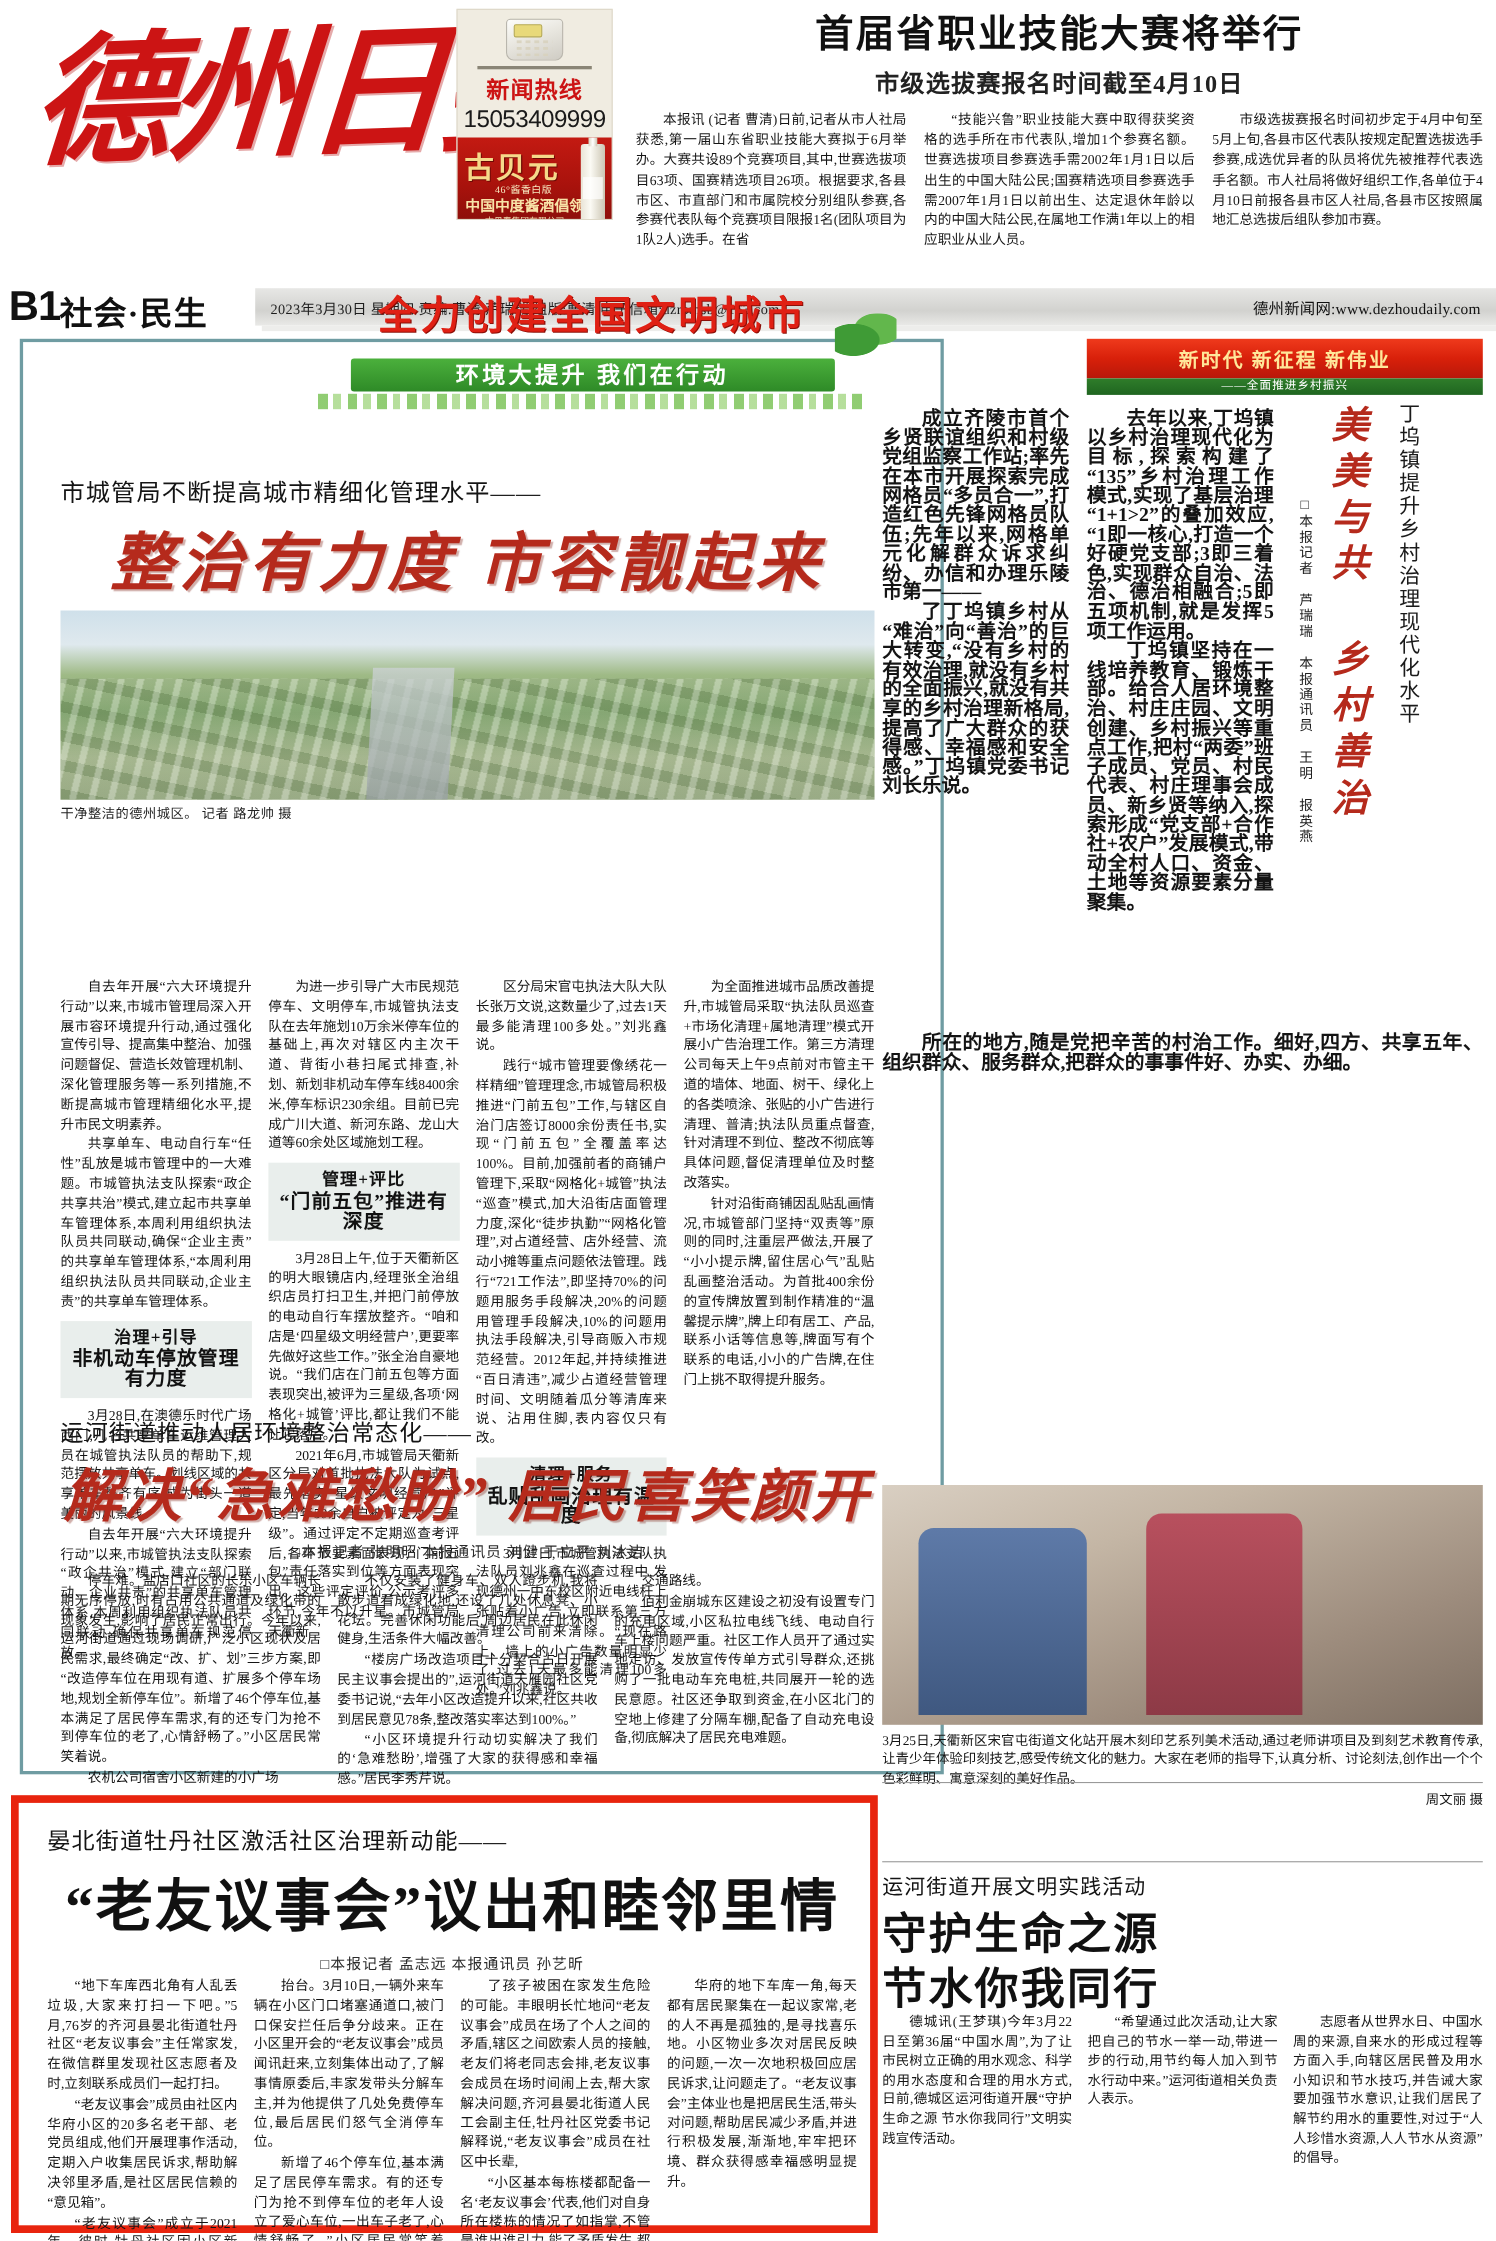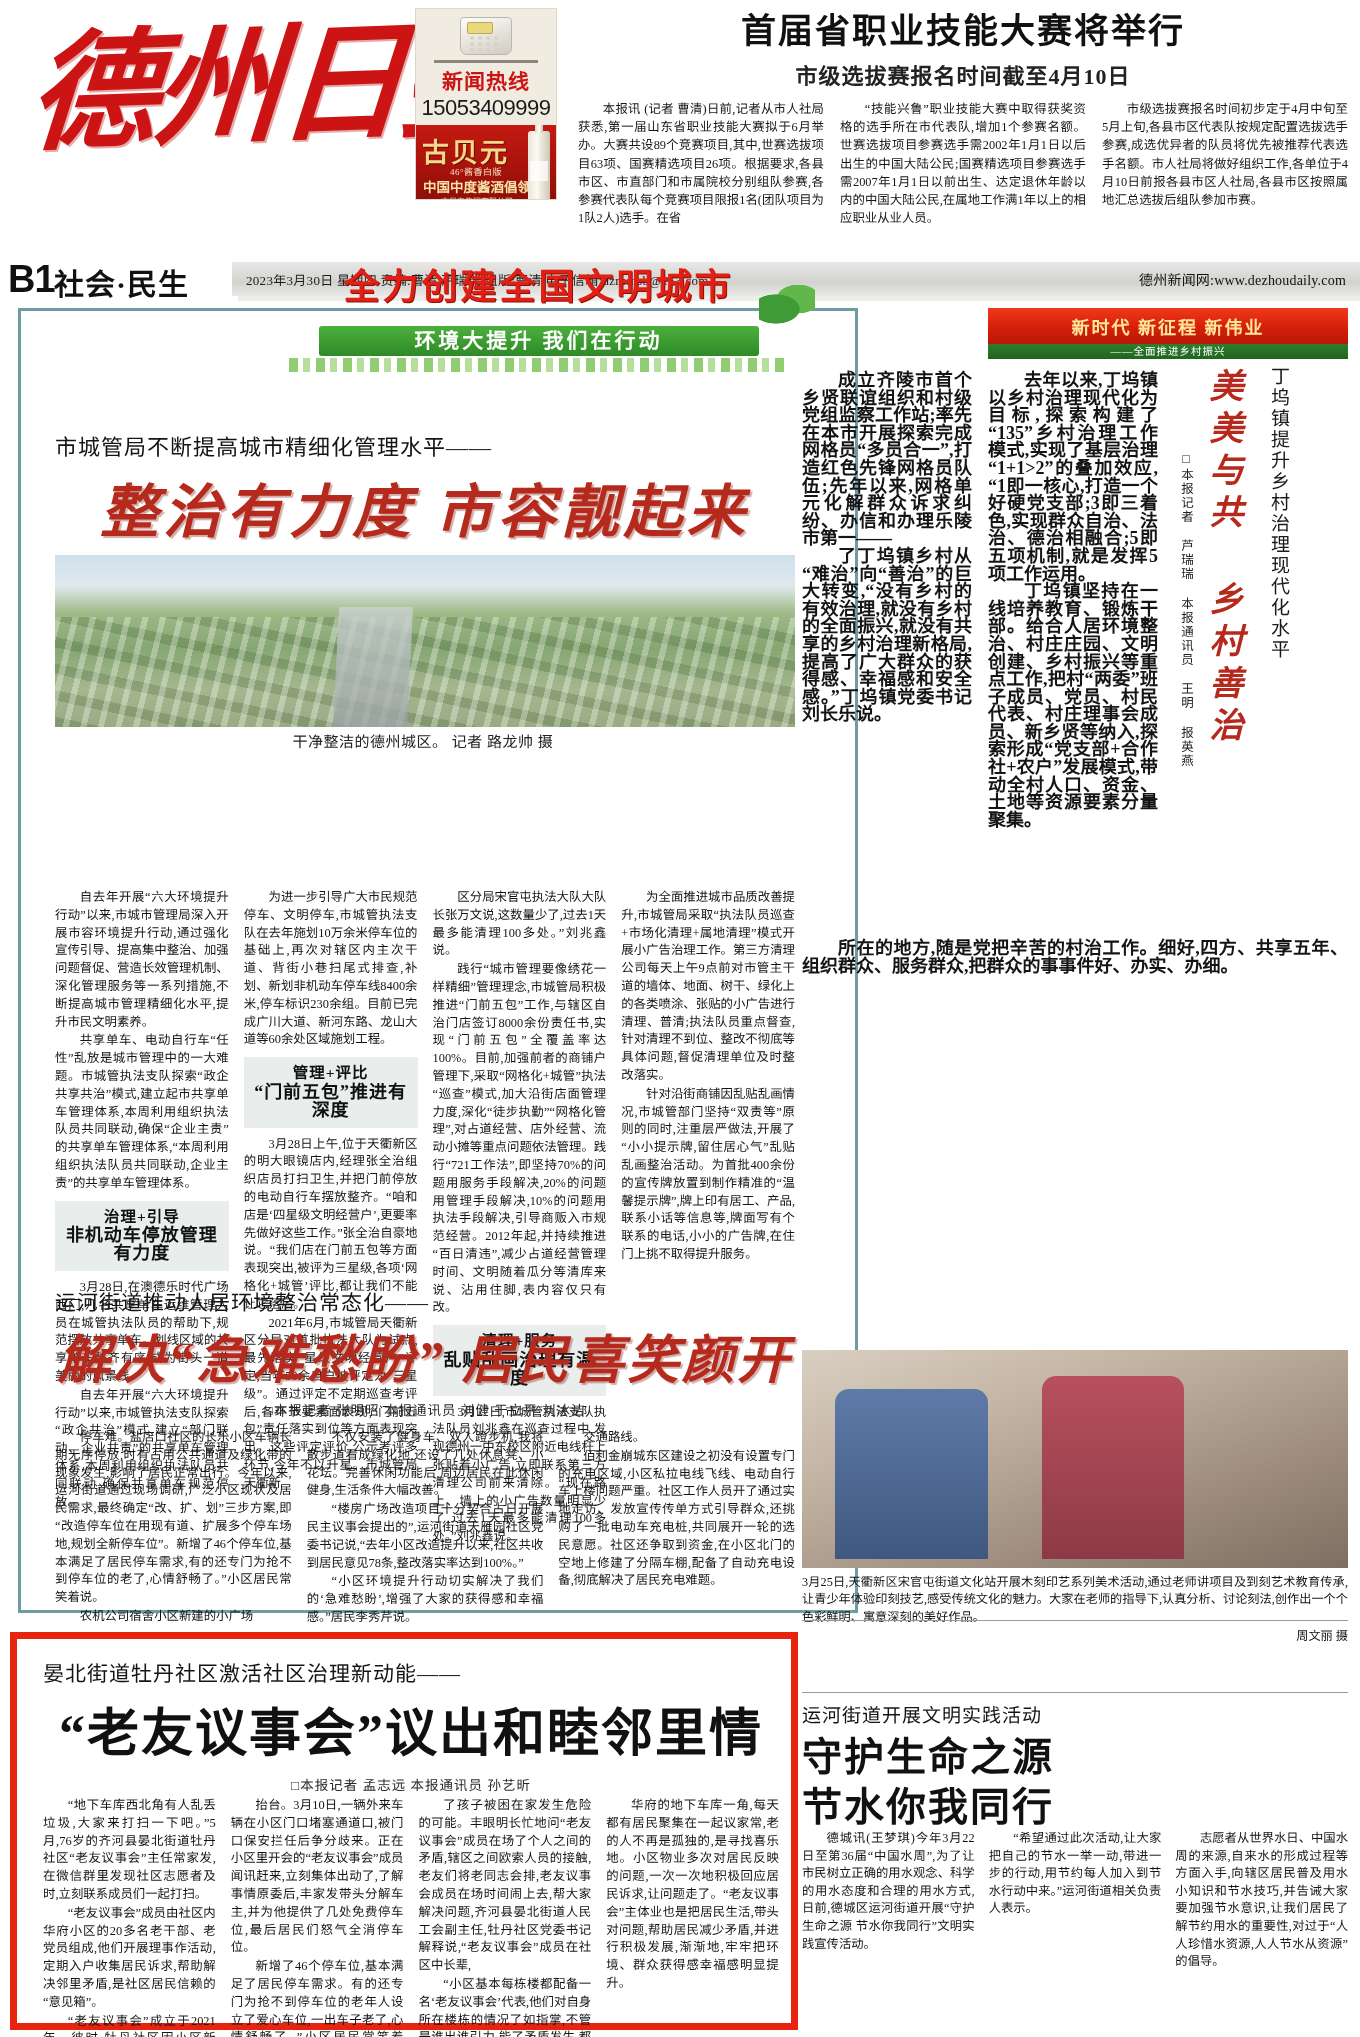--- a/index.html
+++ b/index.html
@@ -191,21 +191,21 @@
     background:
       repeating-linear-gradient(104deg, rgba(255,255,255,.30) 0 6px, rgba(140,150,130,.10) 6px 17px),
       repeating-linear-gradient(12deg, rgba(90,120,70,.35) 0 10px, rgba(170,190,150,.18) 10px 26px);
   }
   .photo-main::after {
     content:""; position:absolute; left:38%; top:30%; width:10%; height:70%;
     background: linear-gradient(180deg, #cdd3d6, #9aa2a6);
     transform: skewX(-3deg); opacity:.75;
   }
   .photo-cap {
-    margin-top: 3px; text-align: center; font-size: 15px; color: #222;
+    margin-top: 3px; text-align: left; font-size: 12px; color: #222;
     padding-right: 4px; letter-spacing: .5px;
   }
 
   .cols3 { position: absolute; left: 34px; top: 578px; width: 740px; display: flex; gap: 15px; }
   .col { flex: 1; font-size: 12.4px; line-height: 17.8px; color: #141414;
     text-align: justify; text-justify: inter-ideograph; }
   .col p { text-indent: 2em; margin-bottom: 1px; }
   .subhead {
     background: #e9eeec; padding: 7px 4px 8px; text-align: center; margin: 8px 0 8px;
   }

